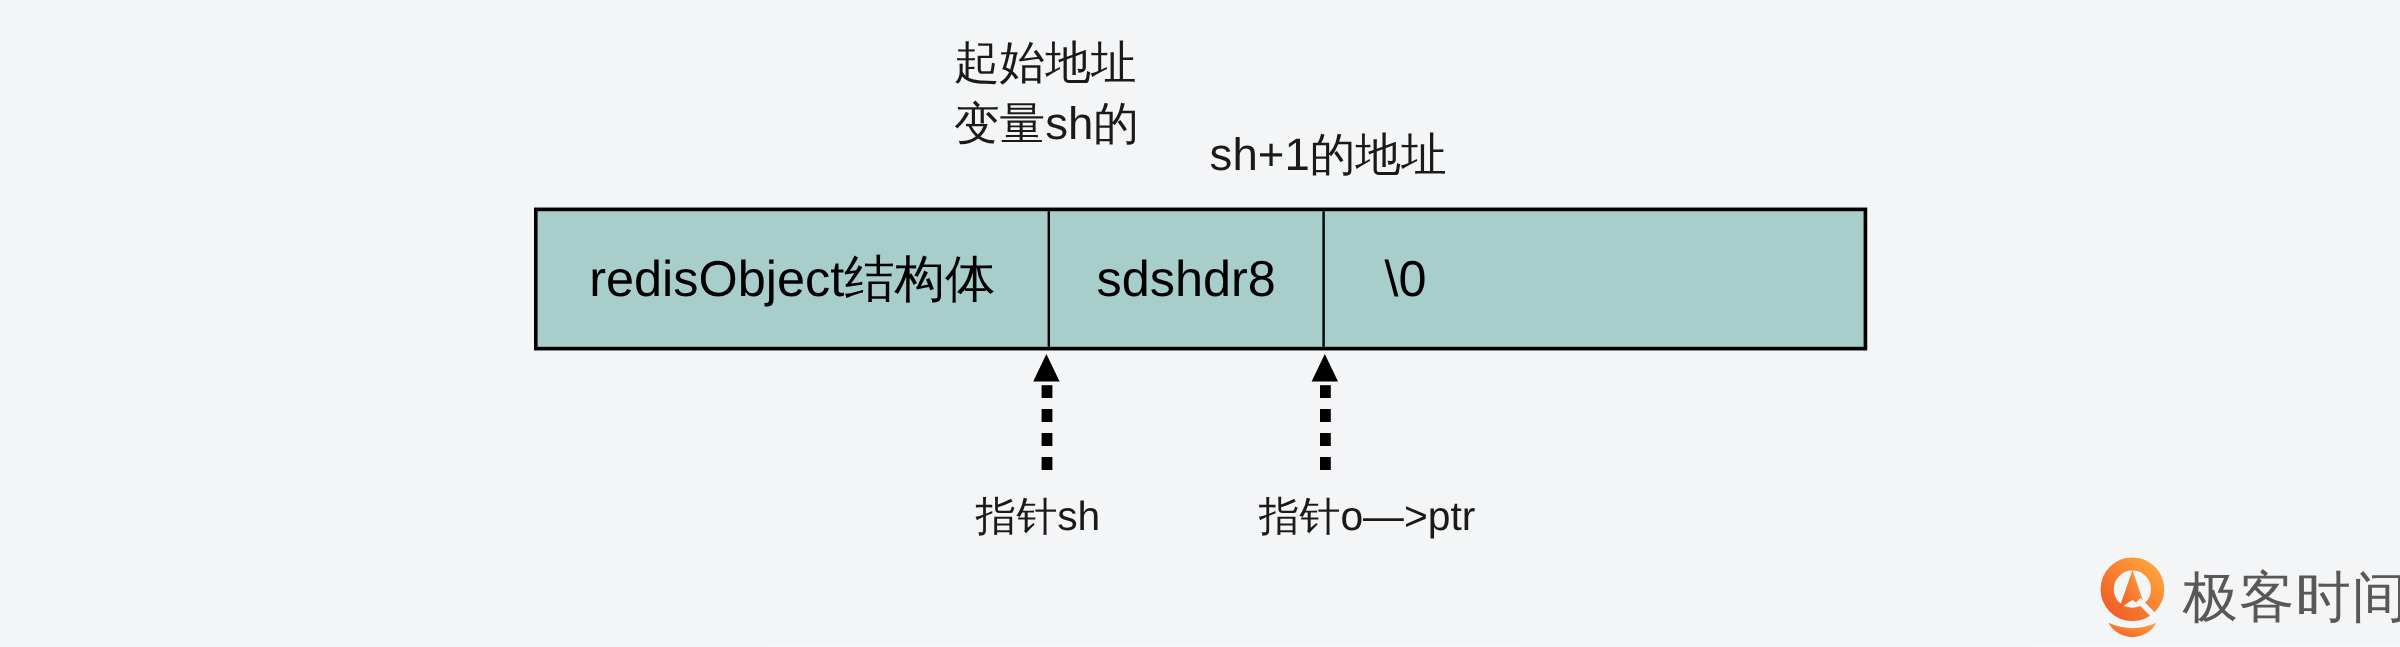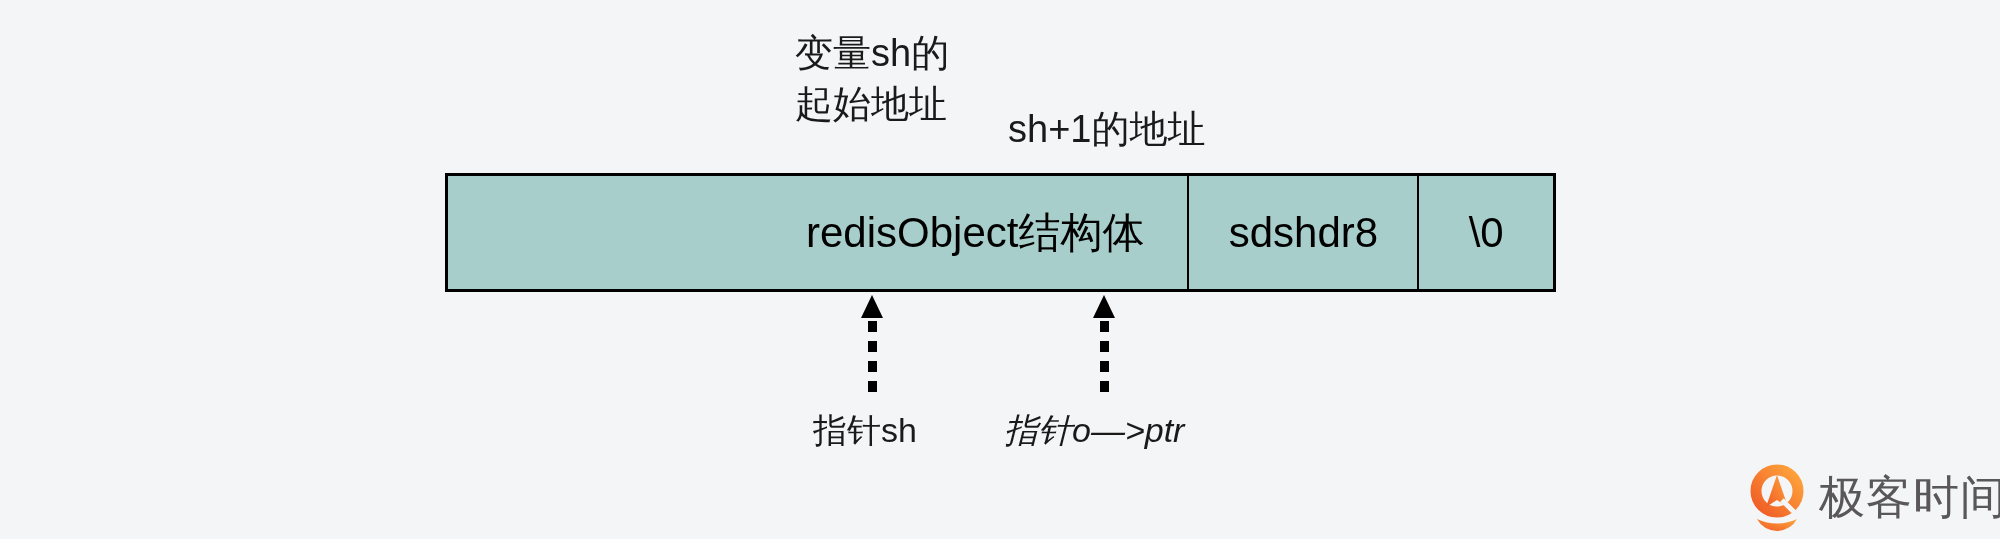--- a/index.html
+++ b/index.html
@@ -20,21 +20,20 @@
 
   
   .membar {
     position: absolute;
     left: 445px; top: 173px;
     width: 1111px; height: 119px;
     box-sizing: border-box;
     display: flex;
     background: #a8cecb;
     border: 3px solid #000;
-    justify-content: flex-end;
   }
   .cell {
     box-sizing: border-box;
     display: flex;
     align-items: center;
     justify-content: center;
     font-size: 42px;
     border-right: 2px solid #000;
     white-space: nowrap;
   }
@@ -62,21 +61,21 @@
     border-bottom: 23px solid #000;
   }
   .arrow-dash {
     width: 9px; height: 72px; margin-top: 3px;
     background: repeating-linear-gradient(to bottom, #000 0 11px, transparent 11px 20px);
   }
 
   
   .ptr-label { position: absolute; top: 408px; font-size: 34px; color: #1a1a1a; white-space: nowrap; }
   .ptr-sh   { left: 813px; }
-  .ptr-optr { left: 1004px; font-style: italic; }
+  .ptr-optr { left: 1049px; }
 
   
   .logo {
     position: absolute;
     left: 1746px; top: 464px;
     display: flex;
     align-items: center;
     gap: 9px;
   }
   .logo-icon { width: 64px; height: 68px; }
@@ -87,22 +86,22 @@
     letter-spacing: 1px;
     white-space: nowrap;
   }
 </style>
 </head>
 <body>
 
 <div class="canvas">
 
   <div class="ann ann-sh-start">
+    <div>起始地址</div>
     <div>变量sh的</div>
-    <div>起始地址</div>
   </div>
   <div class="ann ann-sh-plus1">sh+1的地址</div>
 
   <div class="membar">
     <div class="cell c1">
       <span>redisObject结构体</span>
     </div>
     <div class="cell c2">
       <span>sdshdr8</span>
     </div>

